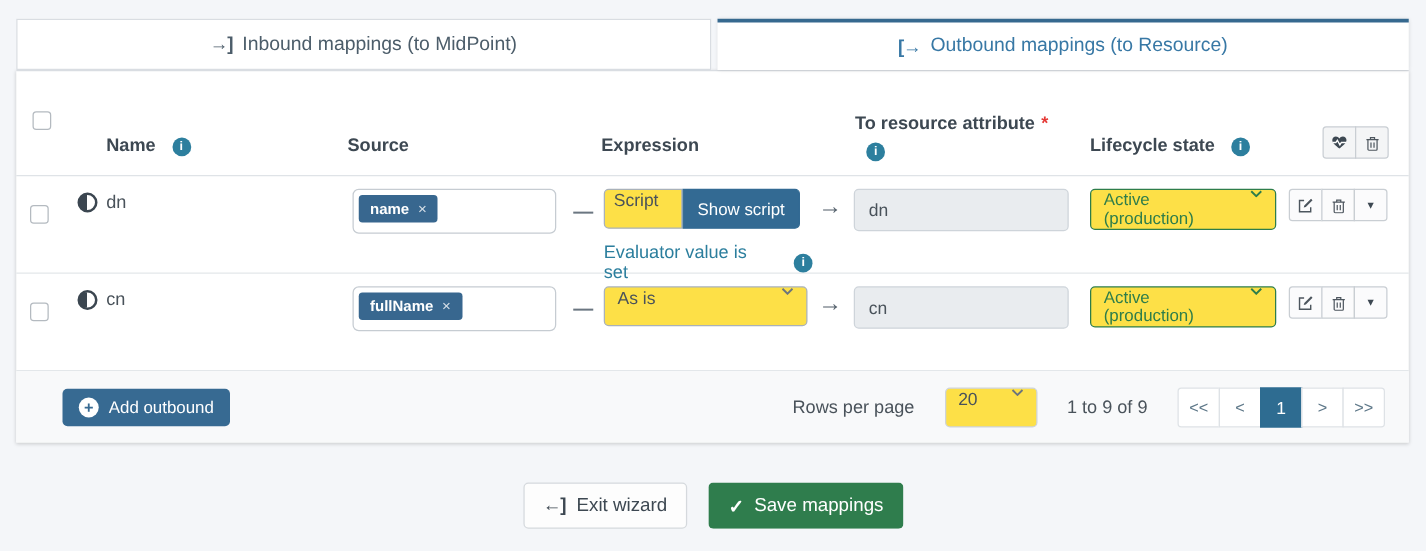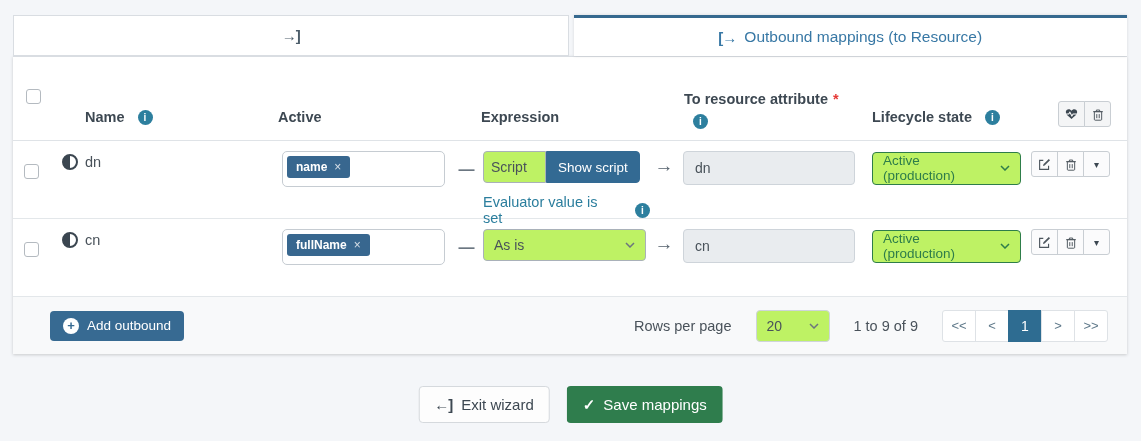--- a/index.html
+++ b/index.html
@@ -67,22 +67,22 @@
     width: 163px; height: 36px; border: 1px solid #c6ccd2; border-radius: 5px;
     padding: 4px; background: #fff; display: flex; align-items: flex-start;
   }
   .chip {
     background: #38678f; color: #fff; font-size: 12px; font-weight: 700;
     border-radius: 3px; padding: 4px 9px; display: inline-flex; gap: 7px; align-items: center;
   }
   .chip .x { font-weight: 400; color: #d7e0e8; cursor: pointer; font-size: 12px; }
 
   .select {
-    height: 32px; border: 1px solid #a9b1b9; border-radius: 4px; background: #bef264;
-    display: inline-flex; align-items: center; justify-content: space-between;
+    height: 32px; border: 1px solid #a9b1b9; border-radius: 4px; background: #fde047;
+    display: inline-flex; align-items: flex-start; justify-content: space-between;
     padding: 0 10px; font-size: 14px; color: #49525a; cursor: pointer; gap: 20px;
   }
   .select .chev { color: #6c757d; display: flex; }
   .expr-group { display: flex; }
   .select-script { width: 63px; border-radius: 4px 0 0 4px; padding: 0 7px; }
   .btn-showscript {
     height: 32px; background: #336a93; color: #fff; border: 1px solid #336a93;
     border-radius: 0 4px 4px 0; font-size: 13.5px; padding: 0 11px; cursor: pointer;
     font-family: inherit;
   }
@@ -148,39 +148,40 @@
   svg { display: block; }
 </style>
 </head>
 <body>
 
 <div class="card">
 
   <div class="tabs">
     <div class="tab inactive">
       <span class="tab-icon">→]</span>
+      <span>Inbound mappings (to MidPoint)</span>
     </div>
     <div class="tab active">
       <span class="tab-icon">[→</span>
       <span>Outbound mappings (to Resource)</span>
     </div>
   </div>
 
   <div class="panel">
 
     <div class="grid-row header-row">
       <div class="h-cell center-v">
         <input type="checkbox" style="">
       </div>
       <div class="h-cell h-name">
         <span>Name</span>
         <span class="info-icon">i</span>
       </div>
       <div class="h-cell">
-        <span>Active</span>
+        <span>Source</span>
       </div>
       <div class="h-cell"></div>
       <div class="h-cell">
         <span>Expression</span>
       </div>
       <div class="h-cell"></div>
       <div class="h-cell h-toattr">
         <span class="line1">
           <span>To resource attribute</span>
           <span class="required">*</span>

